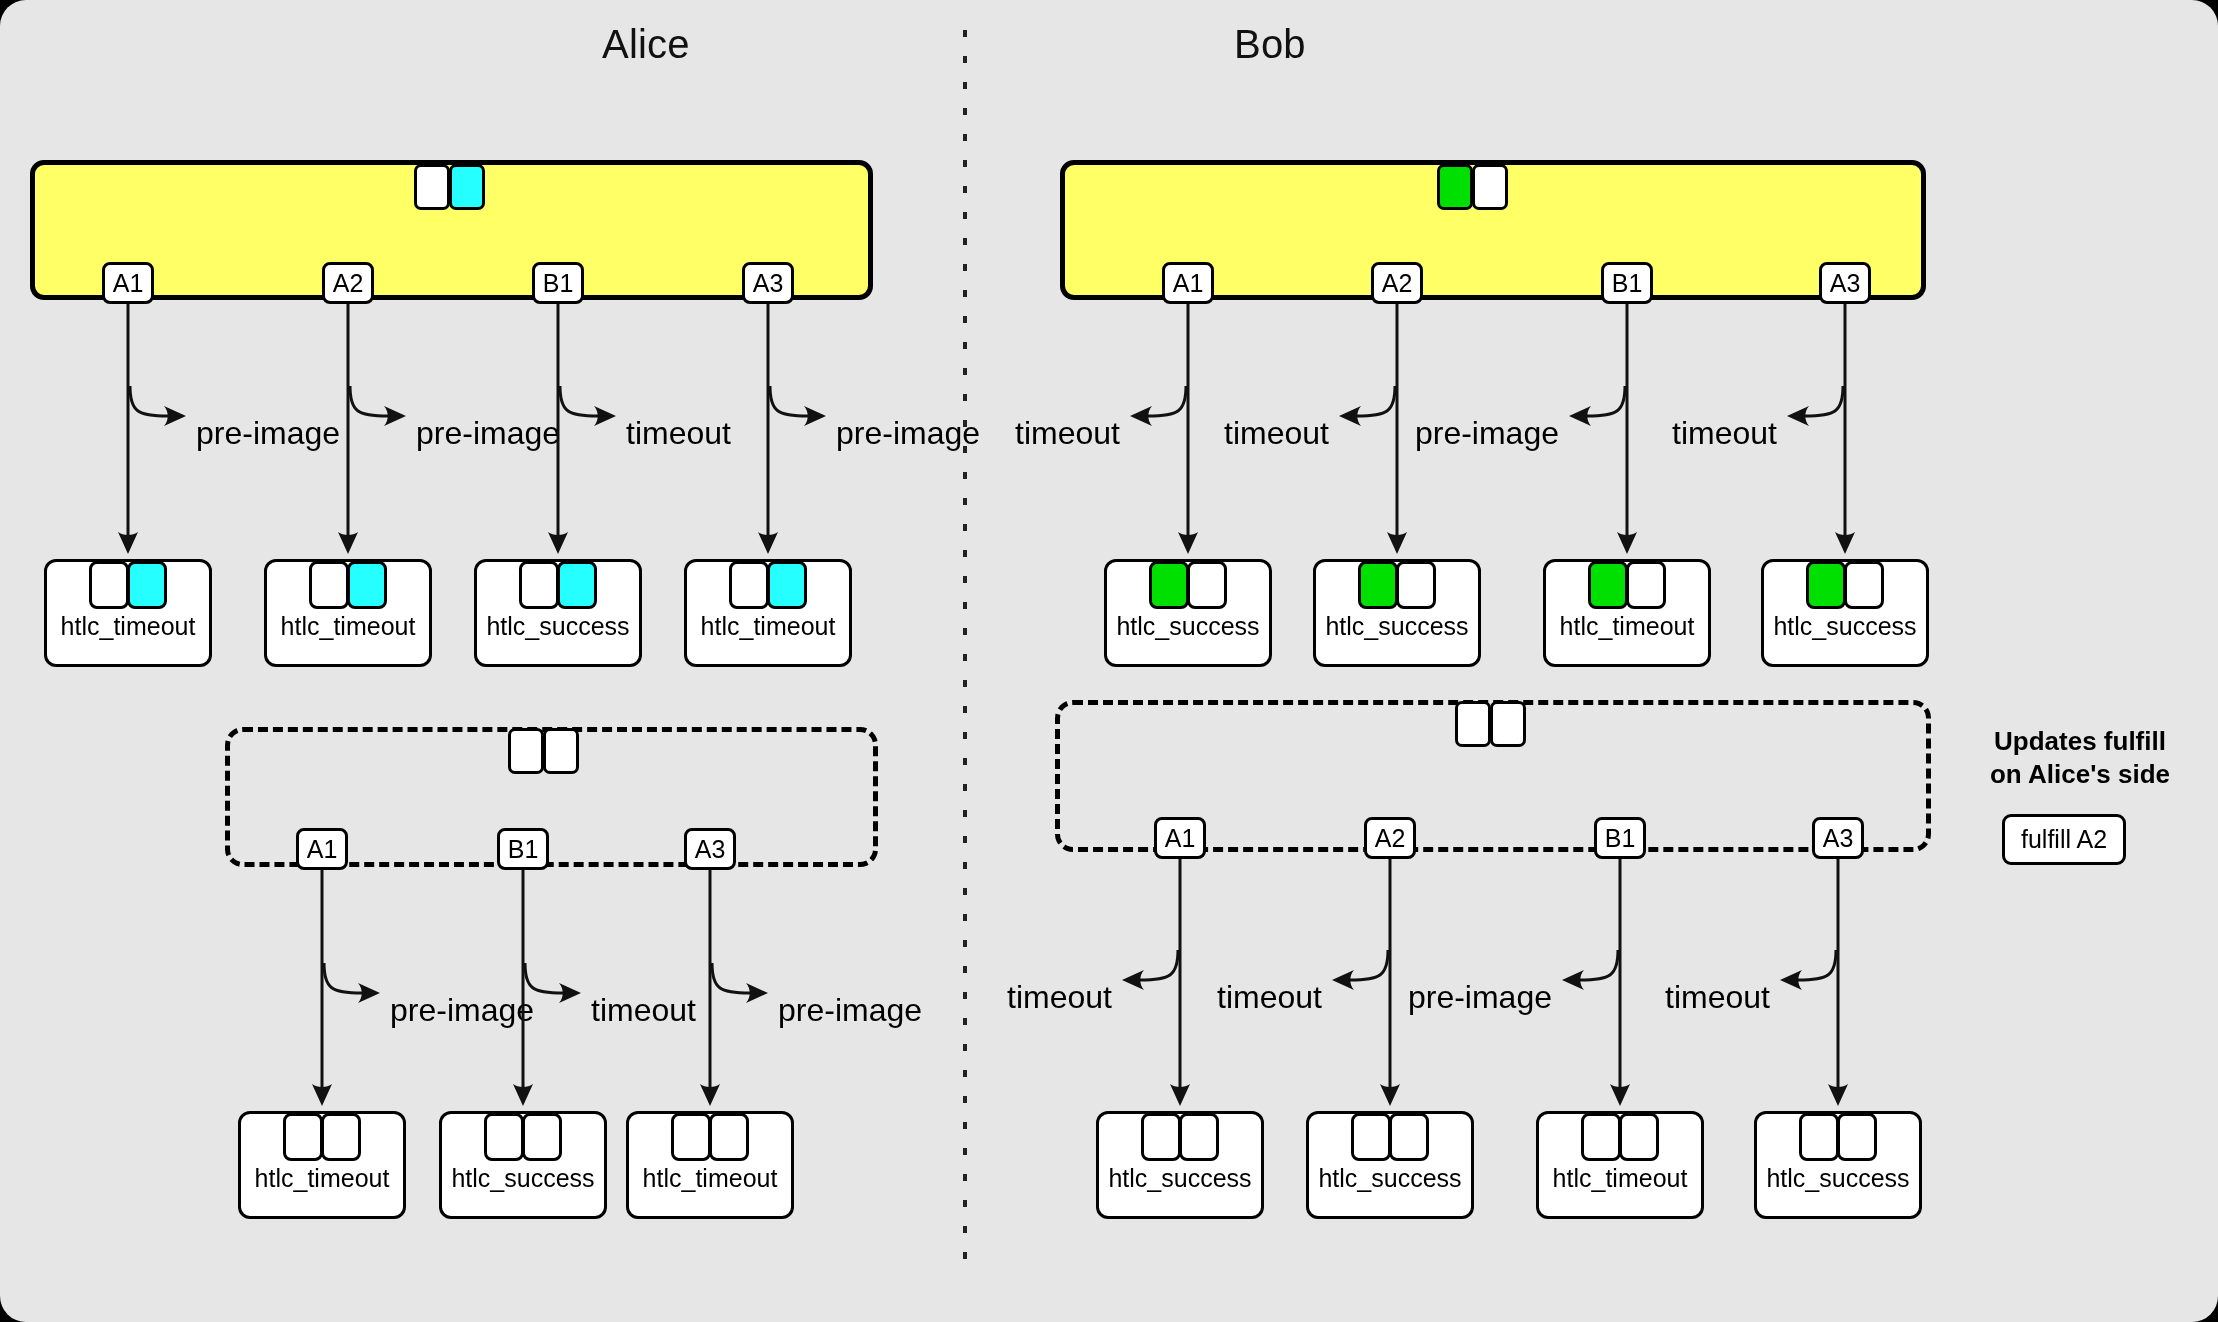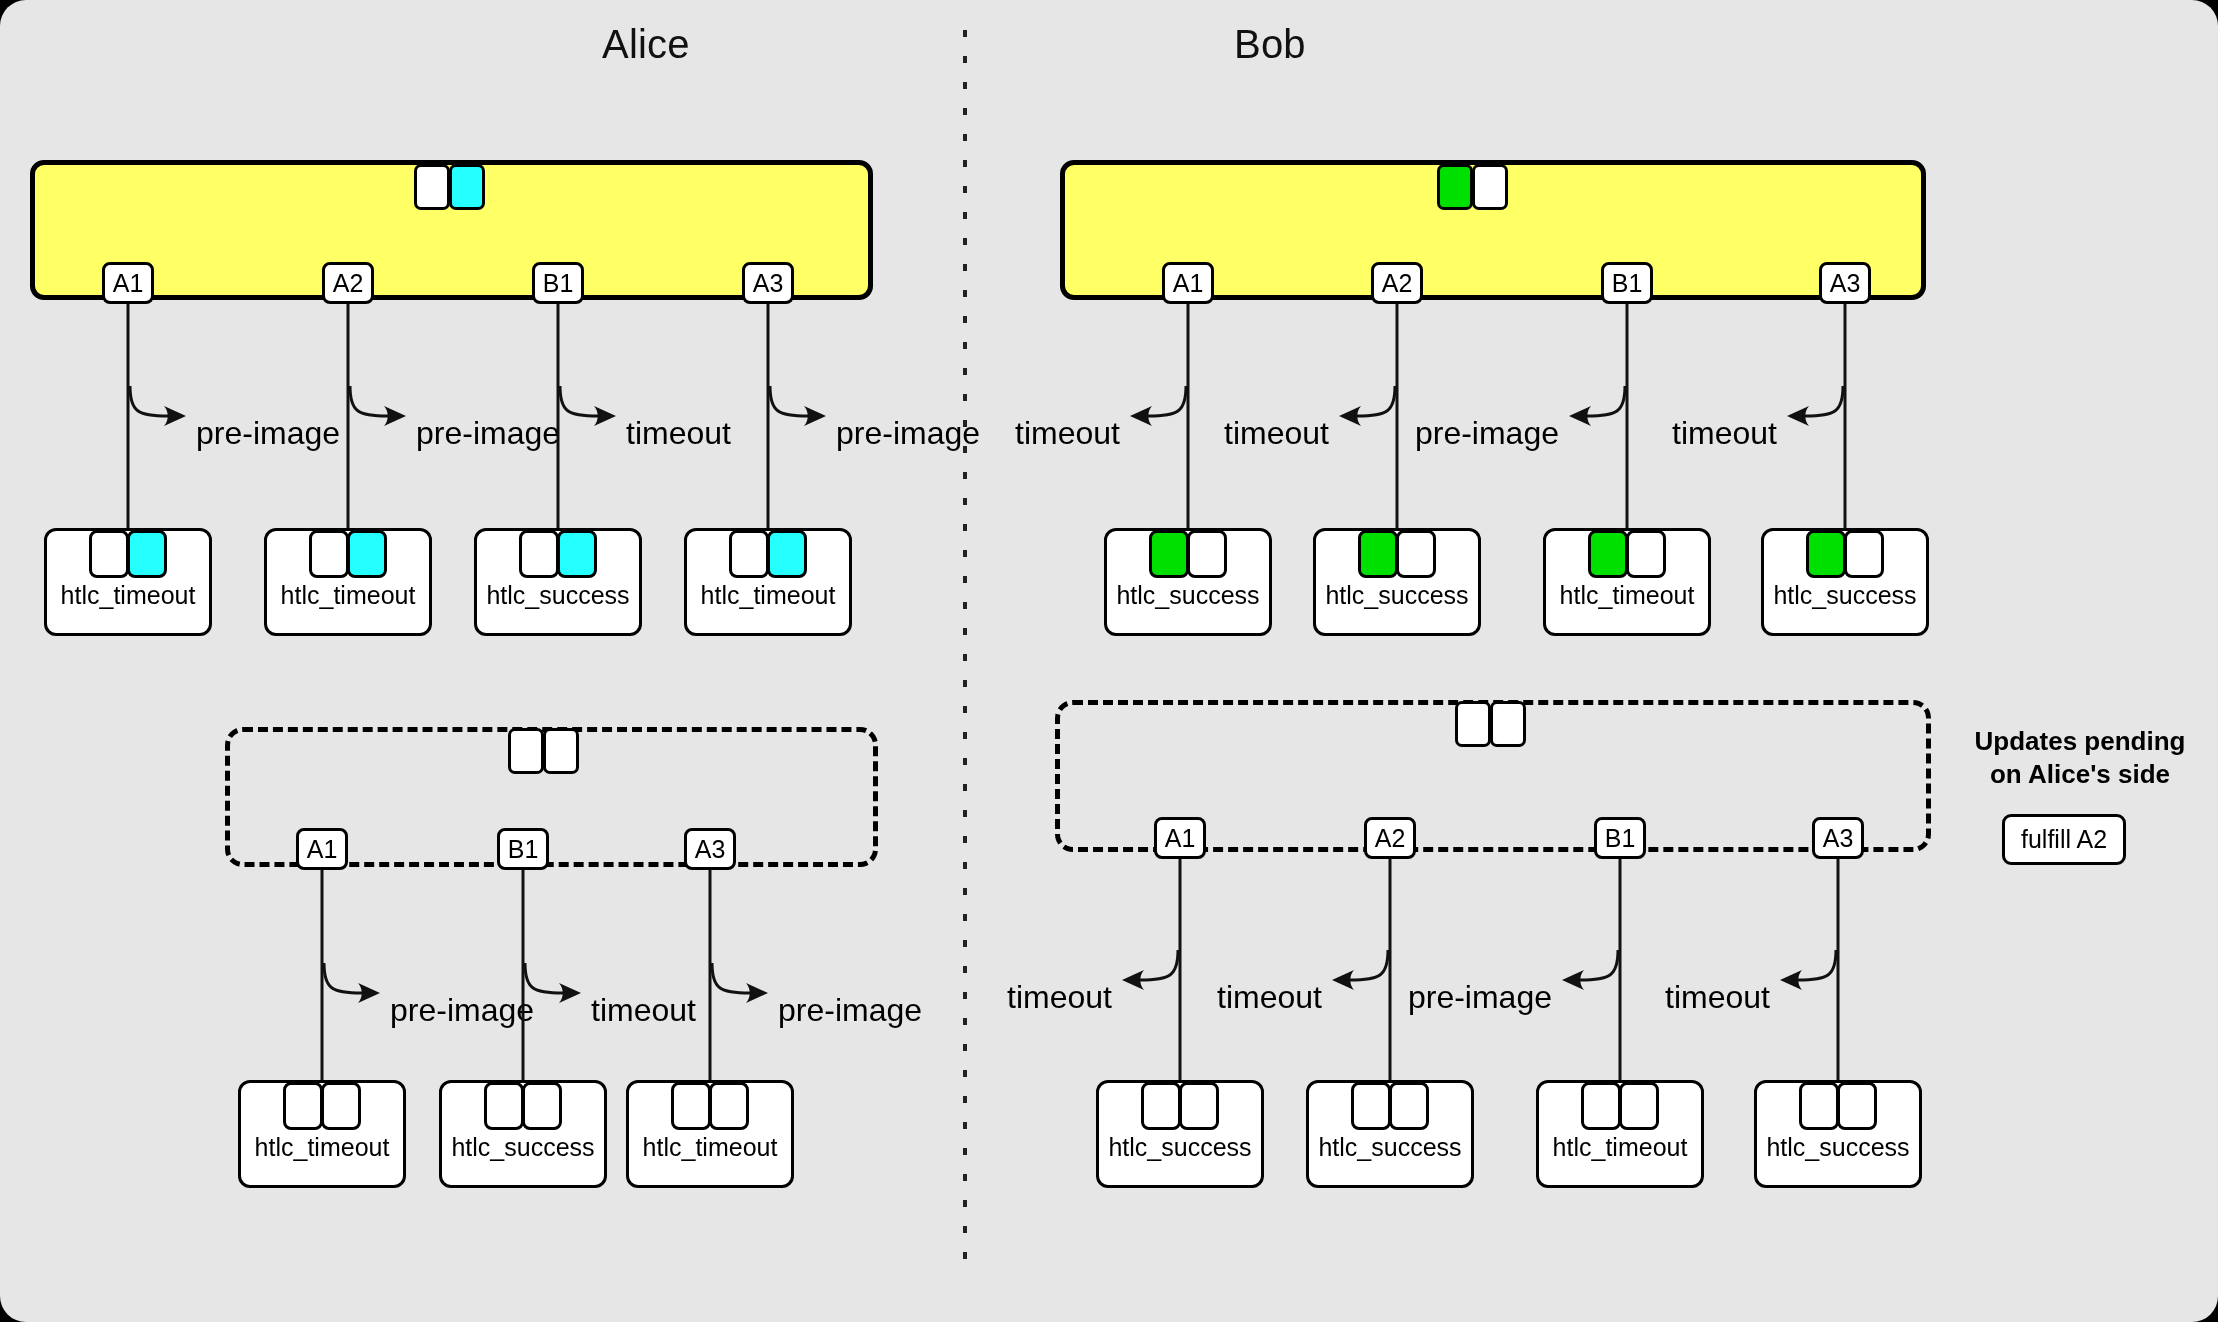--- a/index.html
+++ b/index.html
@@ -89,20 +89,21 @@
 
   
   .htlc {
     position: absolute;
     width: 168px;
     height: 108px;
     background: #ffffff;
     border: 3px solid #000;
     border-radius: 12px;
     box-sizing: border-box;
+    margin-top: 31px;
   }
   .htlc .tile-pair-in {
     position: absolute;
     left: 50%;
     top: -1px;
     transform: translateX(-50%);
     display: flex;
   }
   .htlc .tile-in {
     width: 40px;
@@ -463,18 +464,18 @@
       <div class="htlc" style="left: 1754px; top: 1080px;">
         <div class="tile-pair-in">
           <div class="tile-in" style="background: rgb(255, 255, 255);"></div>
           <div class="tile-in" style="background: rgb(255, 255, 255);"></div>
         </div>
         <div class="htlc-label">htlc_success</div>
       </div>
     </div>
 
   <div class="note-title" style="left:1960px; top:725px; width:240px;">
-    <div>Updates pending</div>
+    <div>Updates fulfill</div>
     <div>on Alice's side</div>
   </div>
   <div class="note-chip" style="left:2002px; top:814px;">fulfill A2</div>
 
 </div>
 
 </body></html>

